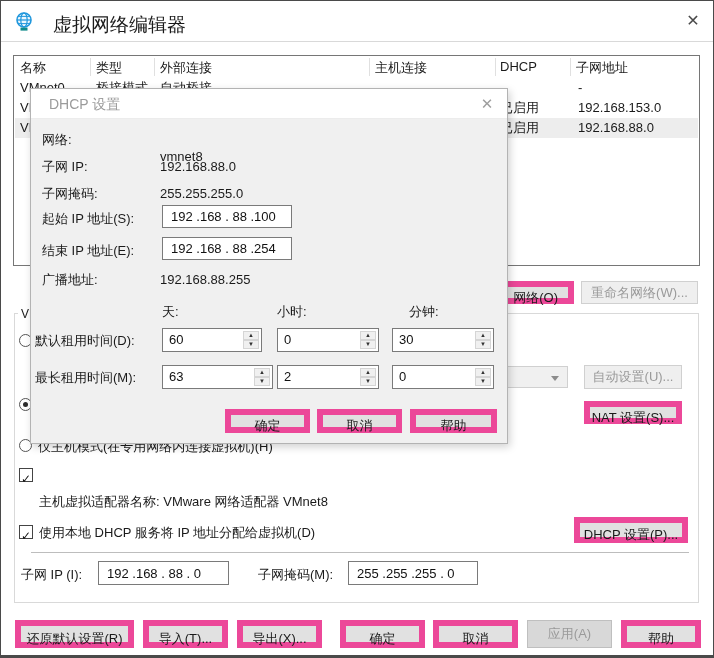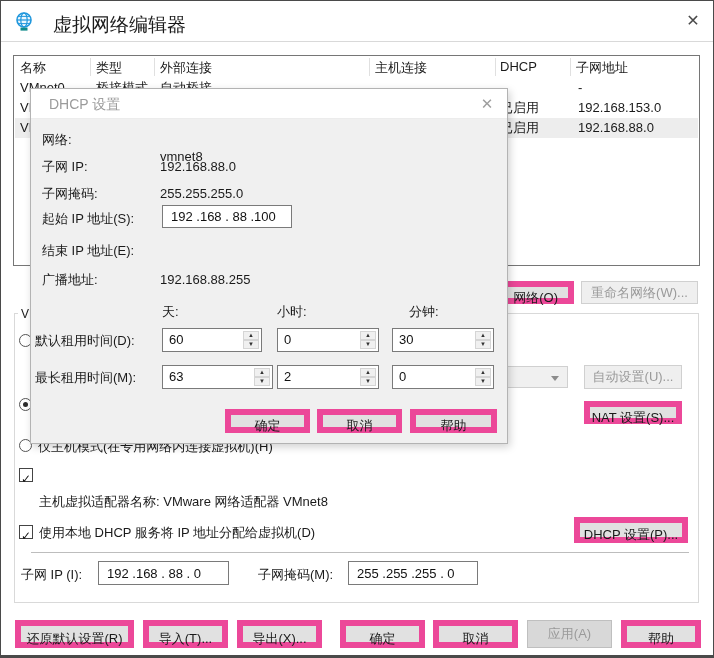--- a/index.html
+++ b/index.html
@@ -153,20 +153,21 @@
     <div class="abs t13" style="left:11px;top:69px;">子网 IP:</div>
     <div class="abs t13" style="left:129px;top:69px;">192.168.88.0</div>
 
     <div class="abs t13" style="left:11px;top:96px;">子网掩码:</div>
     <div class="abs t13" style="left:129px;top:96px;">255.255.255.0</div>
 
     <div class="abs t13" style="left:11px;top:121px;">起始 IP 地址(S):</div>
     <input class="abs input" style="left: 131px; top: 116px; width: 130px; height: 23px;" readonly="" value="192 .168 . 88 .100">
 
     <div class="abs t13" style="left:11px;top:153px;">结束 IP 地址(E):</div>
+    <input class="abs input" style="left: 131px; top: 148px; width: 130px; height: 23px;" readonly="" value="192 .168 . 88 .254">
 
     <div class="abs t13" style="left:11px;top:182px;">广播地址:</div>
     <div class="abs t13" style="left:129px;top:182px;">192.168.88.255</div>
 
     <div class="abs t13" style="left:131px;top:214px;">天:</div>
     <div class="abs t13" style="left:246px;top:214px;">小时:</div>
     <div class="abs t13" style="left:378px;top:214px;">分钟:</div>
 
     <div class="abs t13" style="left:4px;top:243px;">默认租用时间(D):</div>
     <div class="abs spinbox" style="left:131px;top:239px;width:100px;height:24px;">

